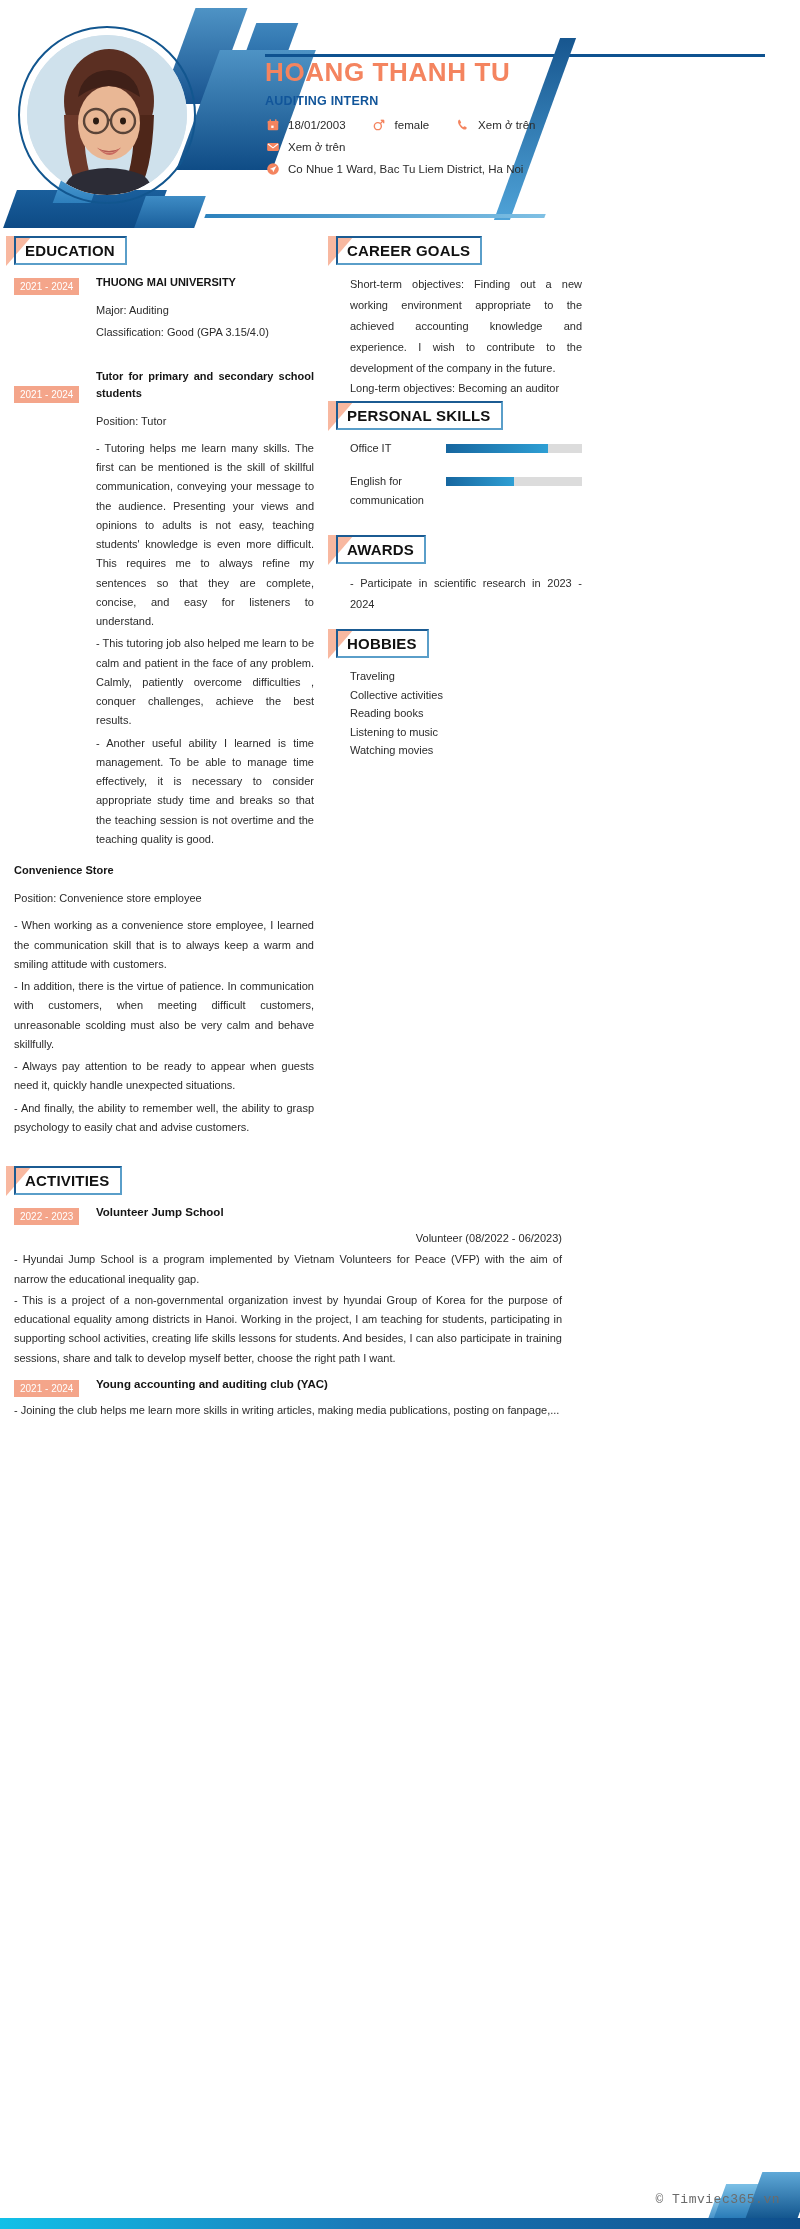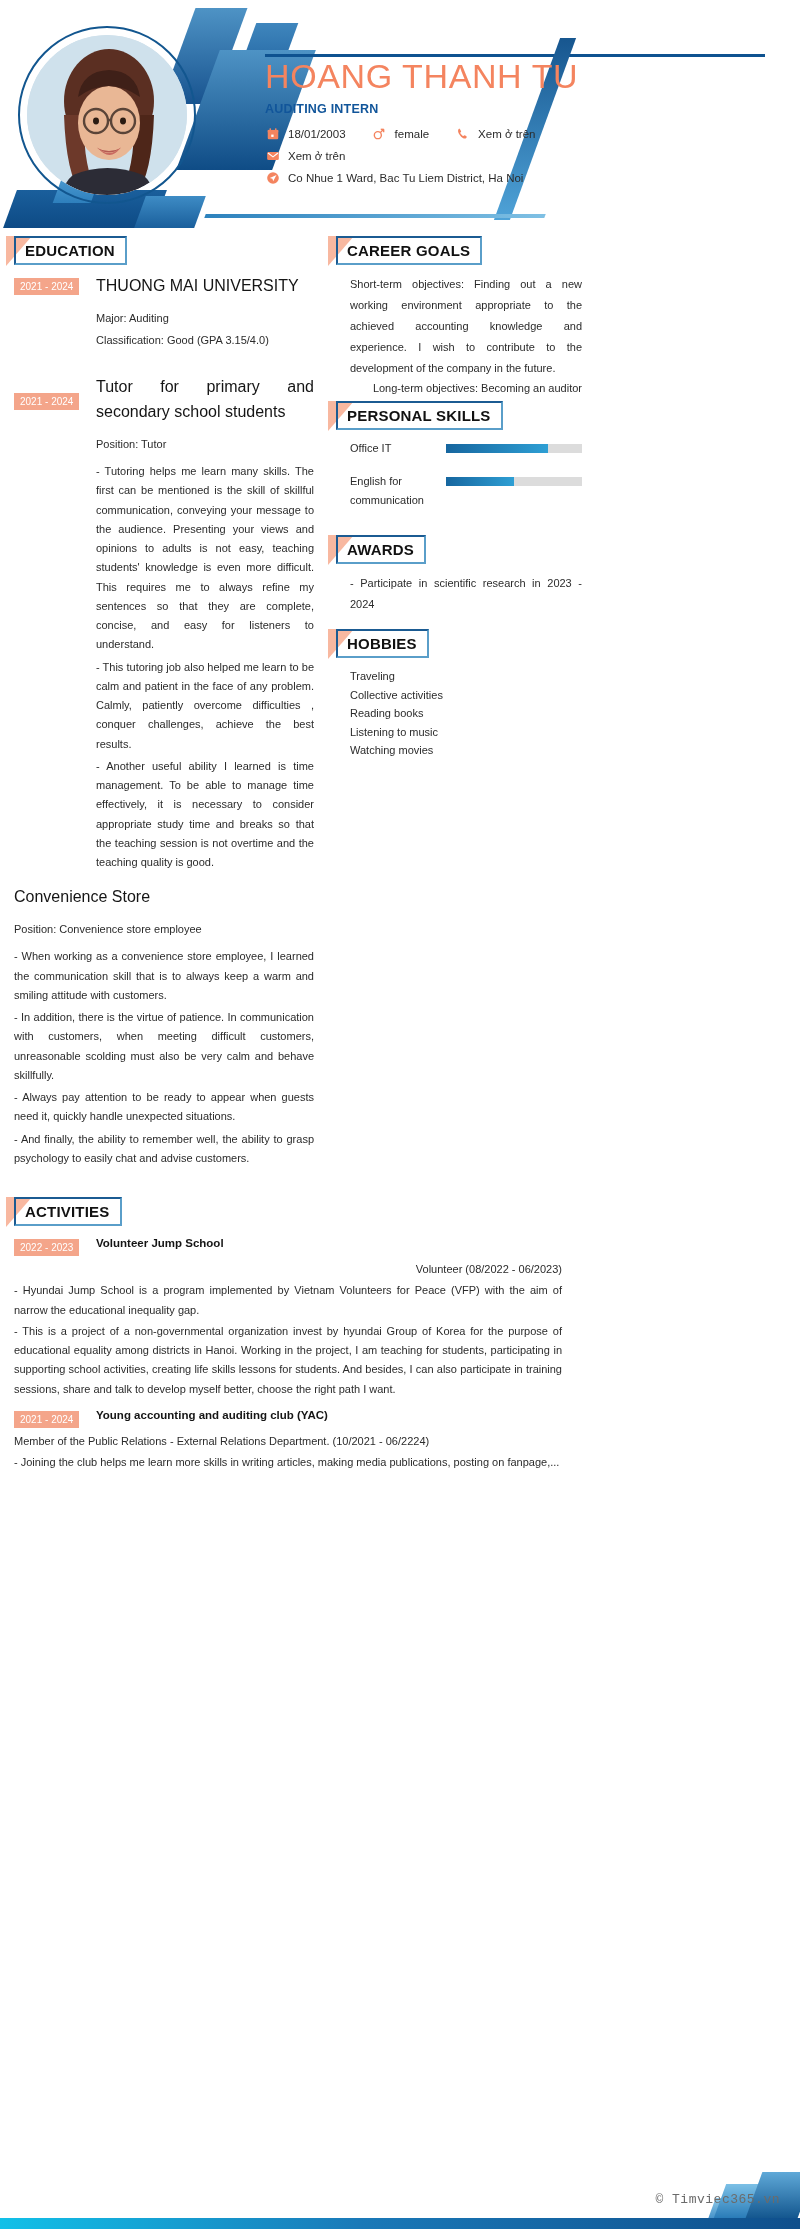--- a/index.html
+++ b/index.html
@@ -81,21 +81,21 @@
   .photo {
     position: absolute; left: 27px; top: 35px;
     width: 160px; height: 160px; border-radius: 50%;
     overflow: hidden; z-index: 6;
     background: #cfe0ea;
   }
   .photo .face { position:absolute; inset:0; }
 
   .hdr-text { position: absolute; left: 265px; top: 58px; z-index: 8; }
   .name {
-    font-size: 34px; font-weight: normal; color: #f4845f;
+    font-size: 26px; font-weight: bold; color: #f4845f;
     letter-spacing: .6px; line-height: 1.1;
   }
   .job {
     font-size: 12.5px; font-weight: bold; color: #11559a;
     margin-top: 7px; letter-spacing: .2px;
   }
   .contact-rows { margin-top: 10px; }
   .crow { display: flex; align-items: center; margin-bottom: 7px; }
   .citem { display: flex; align-items: center; margin-right: 26px; }
   .cico {
@@ -147,21 +147,21 @@
     display: inline-block;
     background: #f4a58a;
     color: #ffffff;
     font-size: 10px;
     padding: 3px 6px;
     white-space: nowrap;
     line-height: 1.1;
   }
   .entry-body { flex: 1; }
   .entry-title {
-    font-size: 16px; font-weight: normal; color: #151515;
+    font-size: 11px; font-weight: bold; color: #151515;
     text-align: justify; line-height: 1.55;
     margin-bottom: 10px;
   }
   .para {
     font-size: 11px; color: #2b2b2b;
     line-height: 1.75; text-align: justify;
     margin-bottom: 3px;
   }
   .para.nj { text-align: left; }
 
@@ -170,21 +170,21 @@
     line-height: 1.75; text-align: justify;
     margin-bottom: 2px;
   }
 
   
   .r-para {
     font-size: 11px; color: #2b2b2b;
     line-height: 1.9; text-align: justify;
     padding-left: 14px;
   }
-  .r-para.last { text-align: right; }
+  .r-para.last { text-align: left; }
   .skill-row {
     display: flex; align-items: flex-start;
     margin-bottom: 14px; padding-left: 14px;
   }
   .skill-name {
     width: 96px; flex: none;
     font-size: 11px; color: #2b2b2b; line-height: 1.7;
   }
   .skill-bar {
     flex: 1; height: 9px; background: #dcdcdc;
@@ -461,21 +461,20 @@
       <div class="wide-para">- This is a project of a non-governmental organization invest by hyundai Group of Korea for the purpose of educational equality among districts in Hanoi. Working in the project, I am teaching for students, participating in supporting school activities, creating life skills lessons for students. And besides, I can also participate in training sessions, share and talk to develop myself better, choose the right path I want.</div>
     </div>
 
     <div class="act-entry" style="margin-top:8px">
       <div class="act-date">
         <span class="date-pill">2021 - 2024</span>
       </div>
       <div class="act-title">Young accounting and auditing club (YAC)</div>
     </div>
     <div class="act-block">
-      <div class="wide-para">Member of the Public Relations - External Relations Department. (10/2021 - 06/2224)</div>
       <div class="wide-para" style="text-align:left">- Joining the club helps me learn more skills in writing articles, making media publications, posting on fanpage,...</div>
     </div>
   </div>
 </div>
 
 <div class="footer">
   <div class="f-sh3"></div>
   <div class="f-sh1"></div>
   <div class="f-sh2"></div>
   <div class="f-credit">© Timviec365.vn</div>

